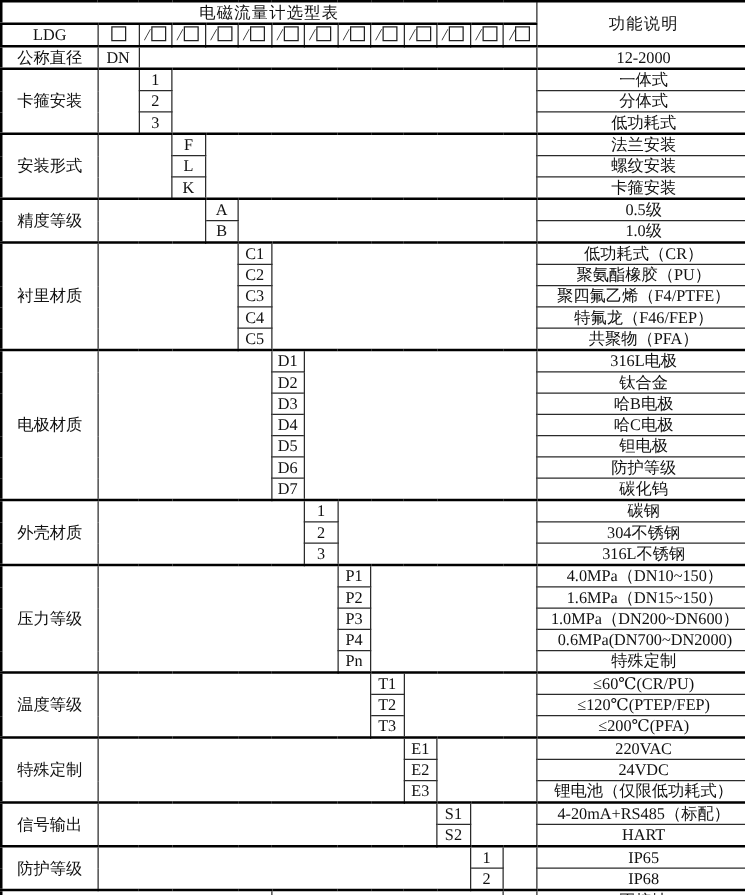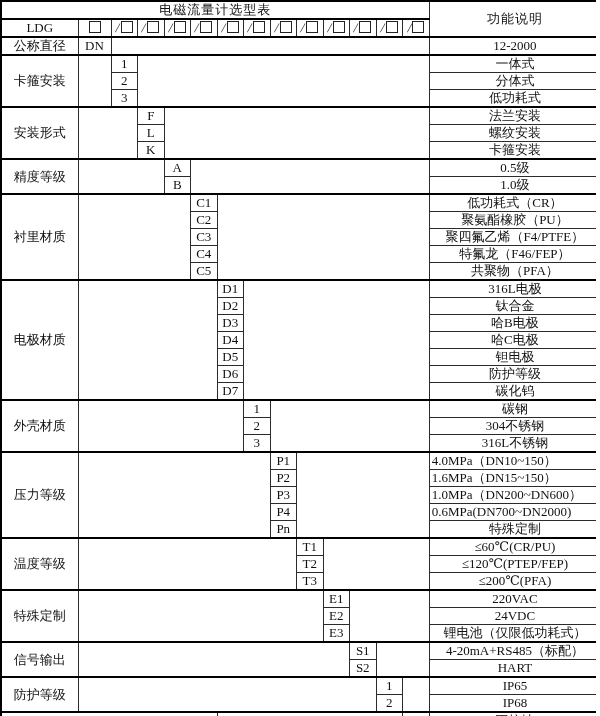--- a/index.html
+++ b/index.html
@@ -20,21 +20,21 @@
     line-height:1.05;
     text-align:center;
     vertical-align:middle;
     overflow:hidden;
     white-space:nowrap;
   }
   tr.blk td{border-top:2px solid #000;}
   td.title{font-size:15px;letter-spacing:1px;}
   td.fhead{font-size:14px;letter-spacing:1px;}
   td.desc{border-left:2px solid #000;}
-  td.desc.left{text-align:left;padding-left:2px;}
+  td.desc.left{text-align:center;padding-left:2px;}
   td.cat{text-align:left;padding-left:3px;}
   td.ldg{text-align:left;padding-left:7px;}
   td.slot{font-size:13px;}
   td.slot .bx{
     display:inline-block;width:10px;height:10px;
     border:1px solid #222;vertical-align:-1px;margin-left:1px;
   }
   td.slot .sl{display:inline-block;transform:skewX(-12deg);}
 </style>
 </head>

